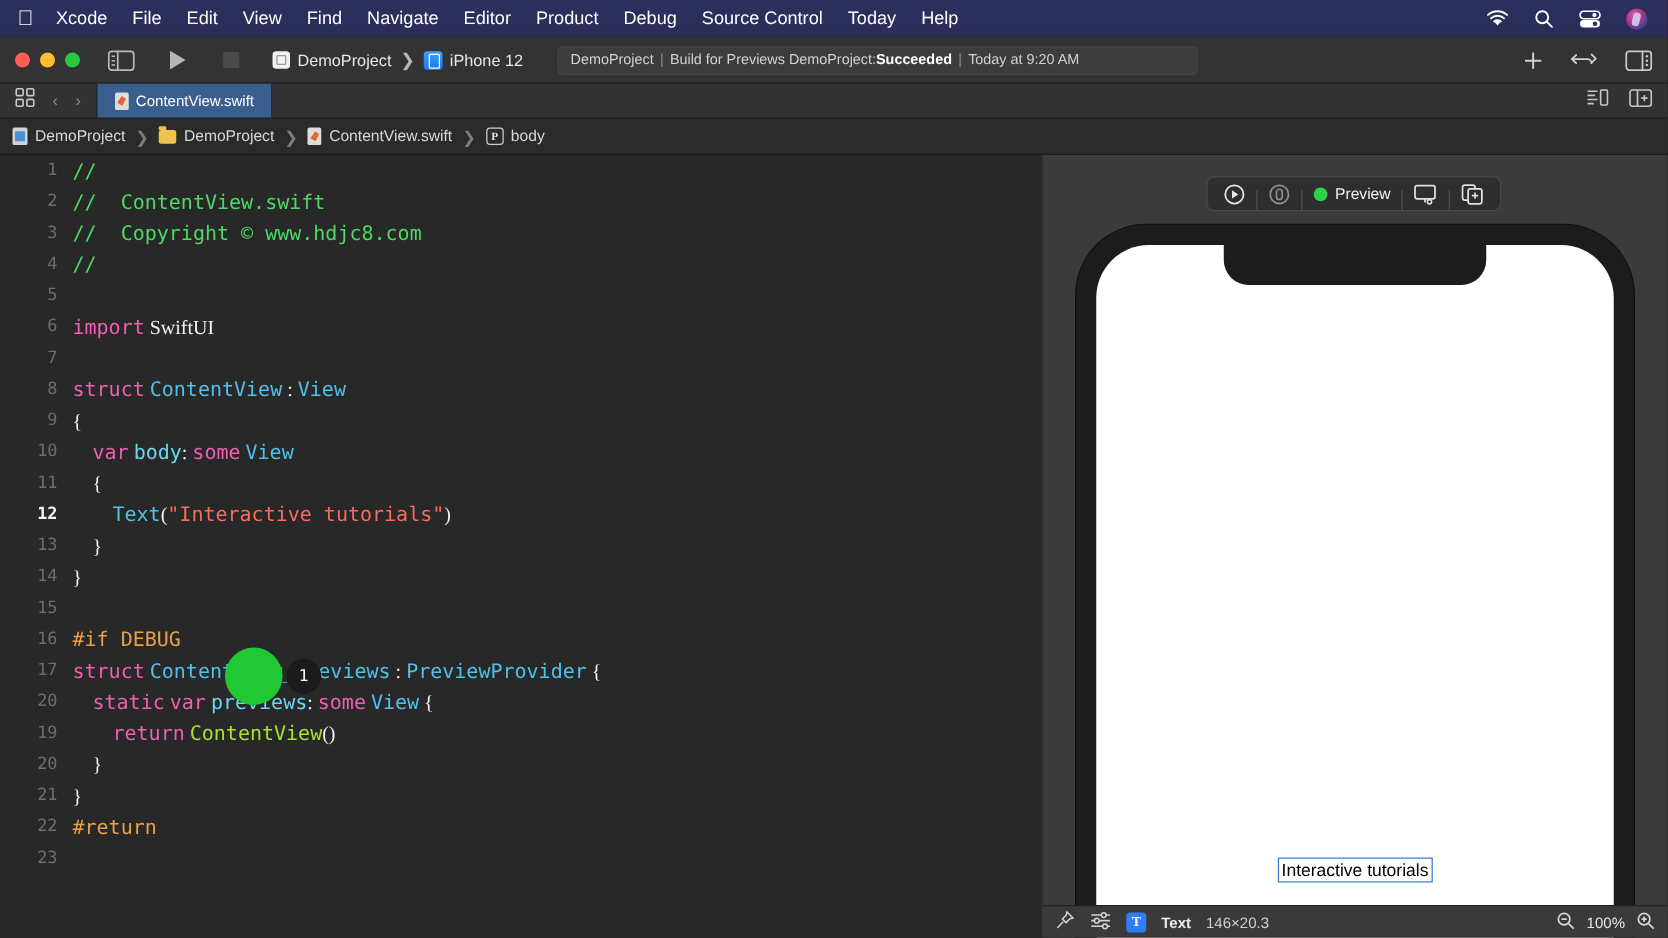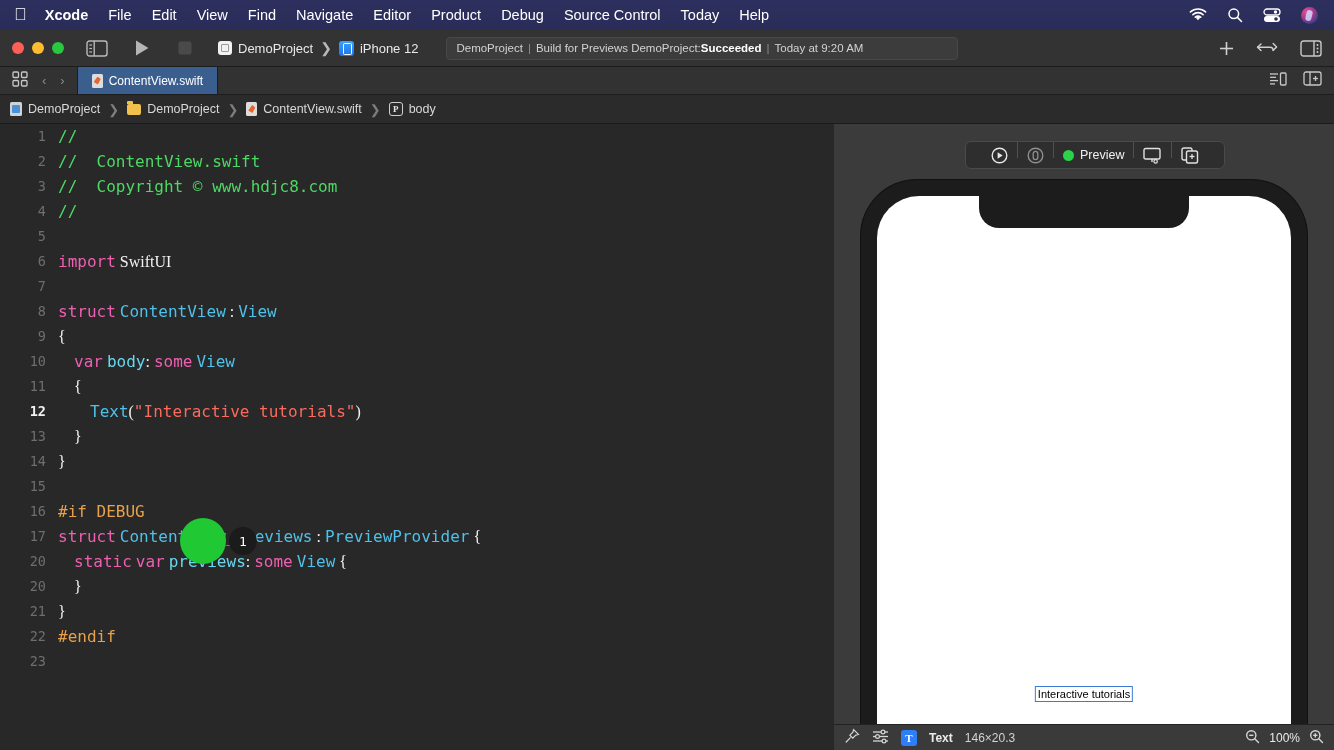--- a/index.html
+++ b/index.html
@@ -12,21 +12,21 @@
 
   
   .menubar{
     position:absolute; left:0; top:0; width:1334px; height:30px;
     background:linear-gradient(180deg,#2d2f5e 0%,#2a2c58 100%);
     display:flex; align-items:center; padding:0 14px;
     color:#ffffff; font-size:14.5px;
   }
   .menubar .apple{ font-size:17px; line-height:1; margin-right:18px; margin-top:-2px;}
   .menubar .mi{ margin-right:20px; white-space:nowrap; }
-  .menubar .mi.bold{ font-weight:bold; }
+  .menubar .mi.bold{ font-weight:normal; }
   .menubar .spacer{ flex:1; }
   .menubar .tray{ display:flex; align-items:center; gap:20px; margin-right:2px;}
   .tray svg{ display:block; }
   .siri{
     width:17px;height:17px;border-radius:50%;
     background:radial-gradient(circle at 35% 30%, #e3549b 0%, #b13a86 38%, #3b3f8f 75%, #2b2d63 100%);
     position:relative;
   }
   .siri:after{
     content:""; position:absolute; left:5px; top:3px; width:6px;height:11px;
@@ -149,21 +149,21 @@
   }
 
   
   .canvas{
     position:absolute; left:834px; top:124px; width:500px; height:626px;
     background:#3b3b3b; overflow:hidden;
   }
   .pv-toolbar{
     position:absolute; left:131px; top:17px;
     height:28px; background:#2e2e2e; border:1px solid #4a4a4a; border-radius:6px;
-    display:flex; align-items:flex-start; padding:0 16px; gap:0;
+    display:flex; align-items:flex-end; padding:0 4px; gap:0;
   }
   .pv-item{ display:flex; align-items:center; padding:0 9px; height:26px; }
   .pv-div{ width:1px; height:16px; background:#505050; }
   .pv-label{ color:#f0f0f0; font-size:12.5px; margin-left:6px;}
   .green-dot{ width:11px;height:11px;border-radius:50%;background:#2ed14b;}
 
   
   .device{
     position:absolute; left:27px; top:56px; width:446px; height:640px;
     background:#1c1c1c; border-radius:56px;
@@ -173,21 +173,21 @@
     position:absolute; left:16px; top:16px; width:414px; height:620px;
     background:#ffffff; border-radius:42px; overflow:hidden;
   }
   .notch{
     position:absolute; left:50%; transform:translateX(-50%); top:0;
     width:210px; height:32px; background:#1c1c1c;
     border-radius:0 0 20px 20px;
   }
   .preview-text{
     position:absolute; left:50%; transform:translateX(-50%); top:490px;
-    font-size:11px; color:#000000; font-family:"Liberation Sans", sans-serif;
+    font-size:14px; color:#000000; font-family:"Liberation Sans", sans-serif;
     border:1px solid #3c7bd4; padding:1px 2px; white-space:nowrap;
   }
 
   
   .botbar{
     position:absolute; left:834px; top:724px; width:500px; height:26px;
     background:#3a3a3a; border-top:1px solid #222;
     display:flex; align-items:center; padding:0 10px; gap:12px;
     font-size:12px; color:#eaeaea;
   }
@@ -446,30 +446,34 @@
       </div>
       <div class="ln">
         <span class="gut">17</span>
         <span class="src"><span class="c-key">struct</span><span class="c-pln"> </span><span class="c-typ">ContentView_Previews</span><span class="c-pln"> : </span><span class="c-typ">PreviewProvider</span><span class="c-pln"> {</span></span>
       </div>
       <div class="ln">
         <span class="gut">20</span>
         <span class="src"><span class="c-pln">    </span><span class="c-key">static</span><span class="c-pln"> </span><span class="c-key">var</span><span class="c-pln"> </span><span class="c-prop">previews</span><span class="c-pln">: </span><span class="c-key">some</span><span class="c-pln"> </span><span class="c-typ">View</span><span class="c-pln"> {</span></span>
       </div>
       <div class="ln">
+        <span class="gut">19</span>
+        <span class="src"><span class="c-pln">        </span><span class="c-key">return</span><span class="c-pln"> </span><span class="c-fn">ContentView</span><span class="c-pln">()</span></span>
+      </div>
+      <div class="ln">
         <span class="gut">20</span>
         <span class="src"><span class="c-pln">    }</span></span>
       </div>
       <div class="ln">
         <span class="gut">21</span>
         <span class="src"><span class="c-pln">}</span></span>
       </div>
       <div class="ln">
         <span class="gut">22</span>
-        <span class="src"><span class="c-pre">#endif</span></span>
+        <span class="src"><span class="c-pre">#return</span></span>
       </div>
       <div class="ln">
         <span class="gut">23</span>
         <span class="src"></span>
       </div>
     </div>
   <div class="click-ring"></div>
   <div class="click-num">1</div>
 </div>
 

